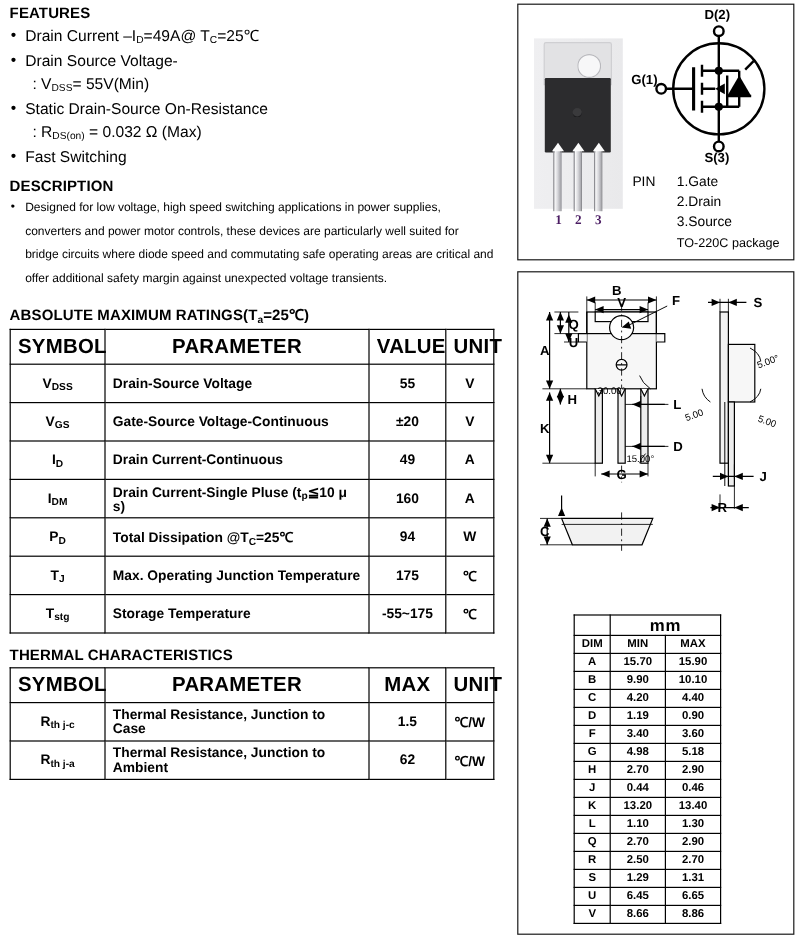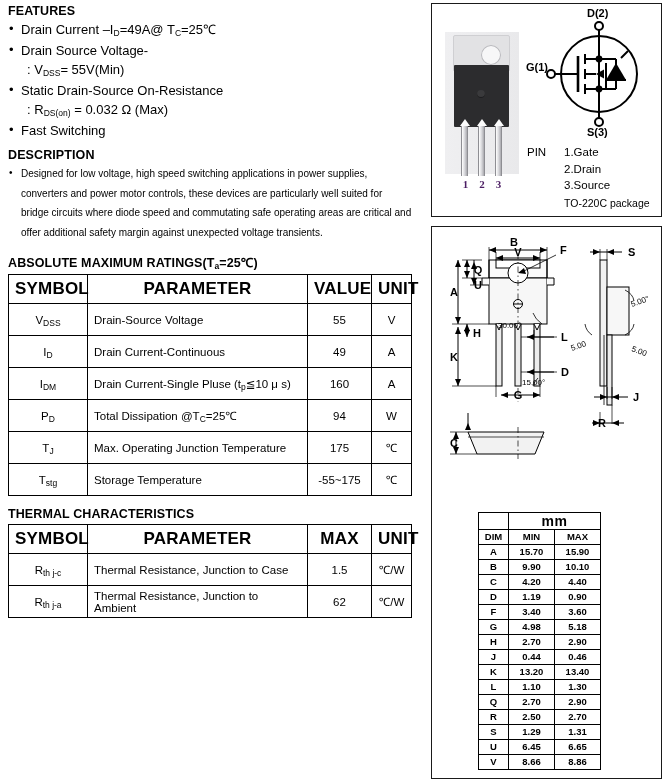--- a/index.html
+++ b/index.html
@@ -59,21 +59,21 @@
   
   table.dsheet {
     border-collapse: collapse;
     width: 404px;
     table-layout: fixed;
     margin-top: 3px;
   }
   table.dsheet td, table.dsheet th {
     border: 1px solid #000;
     font-size: 11.5px;
-    font-weight: normal;
+    font-weight: bold;
     height: 32px;
     padding: 0 6px;
   }
   table.dsheet thead th {
     font-weight: bold;
     font-size: 17px;
     text-align: center;
     height: 29px;
     letter-spacing: .2px;
   }
@@ -229,20 +229,26 @@
           <th>PARAMETER</th>
           <th style="width: 64px;">VALUE</th>
           <th style="width: 40px;">UNIT</th>
         </tr>
       </thead>
     <tbody id="absmax-body">
         <tr>
           <td class="c-symbol">V<sub>DSS</sub></td>
           <td class="c-param">Drain-Source Voltage</td>
           <td class="c-value">55</td>
+          <td class="c-unit unitcell">V</td>
+        </tr>
+        <tr>
+          <td class="c-symbol">V<sub>GS</sub></td>
+          <td class="c-param">Gate-Source Voltage-Continuous</td>
+          <td class="c-value">±20</td>
           <td class="c-unit unitcell">V</td>
         </tr>
         <tr>
           <td class="c-symbol">I<sub>D</sub></td>
           <td class="c-param">Drain Current-Continuous</td>
           <td class="c-value">49</td>
           <td class="c-unit unitcell">A</td>
         </tr>
         <tr>
           <td class="c-symbol">I<sub>DM</sub></td>

